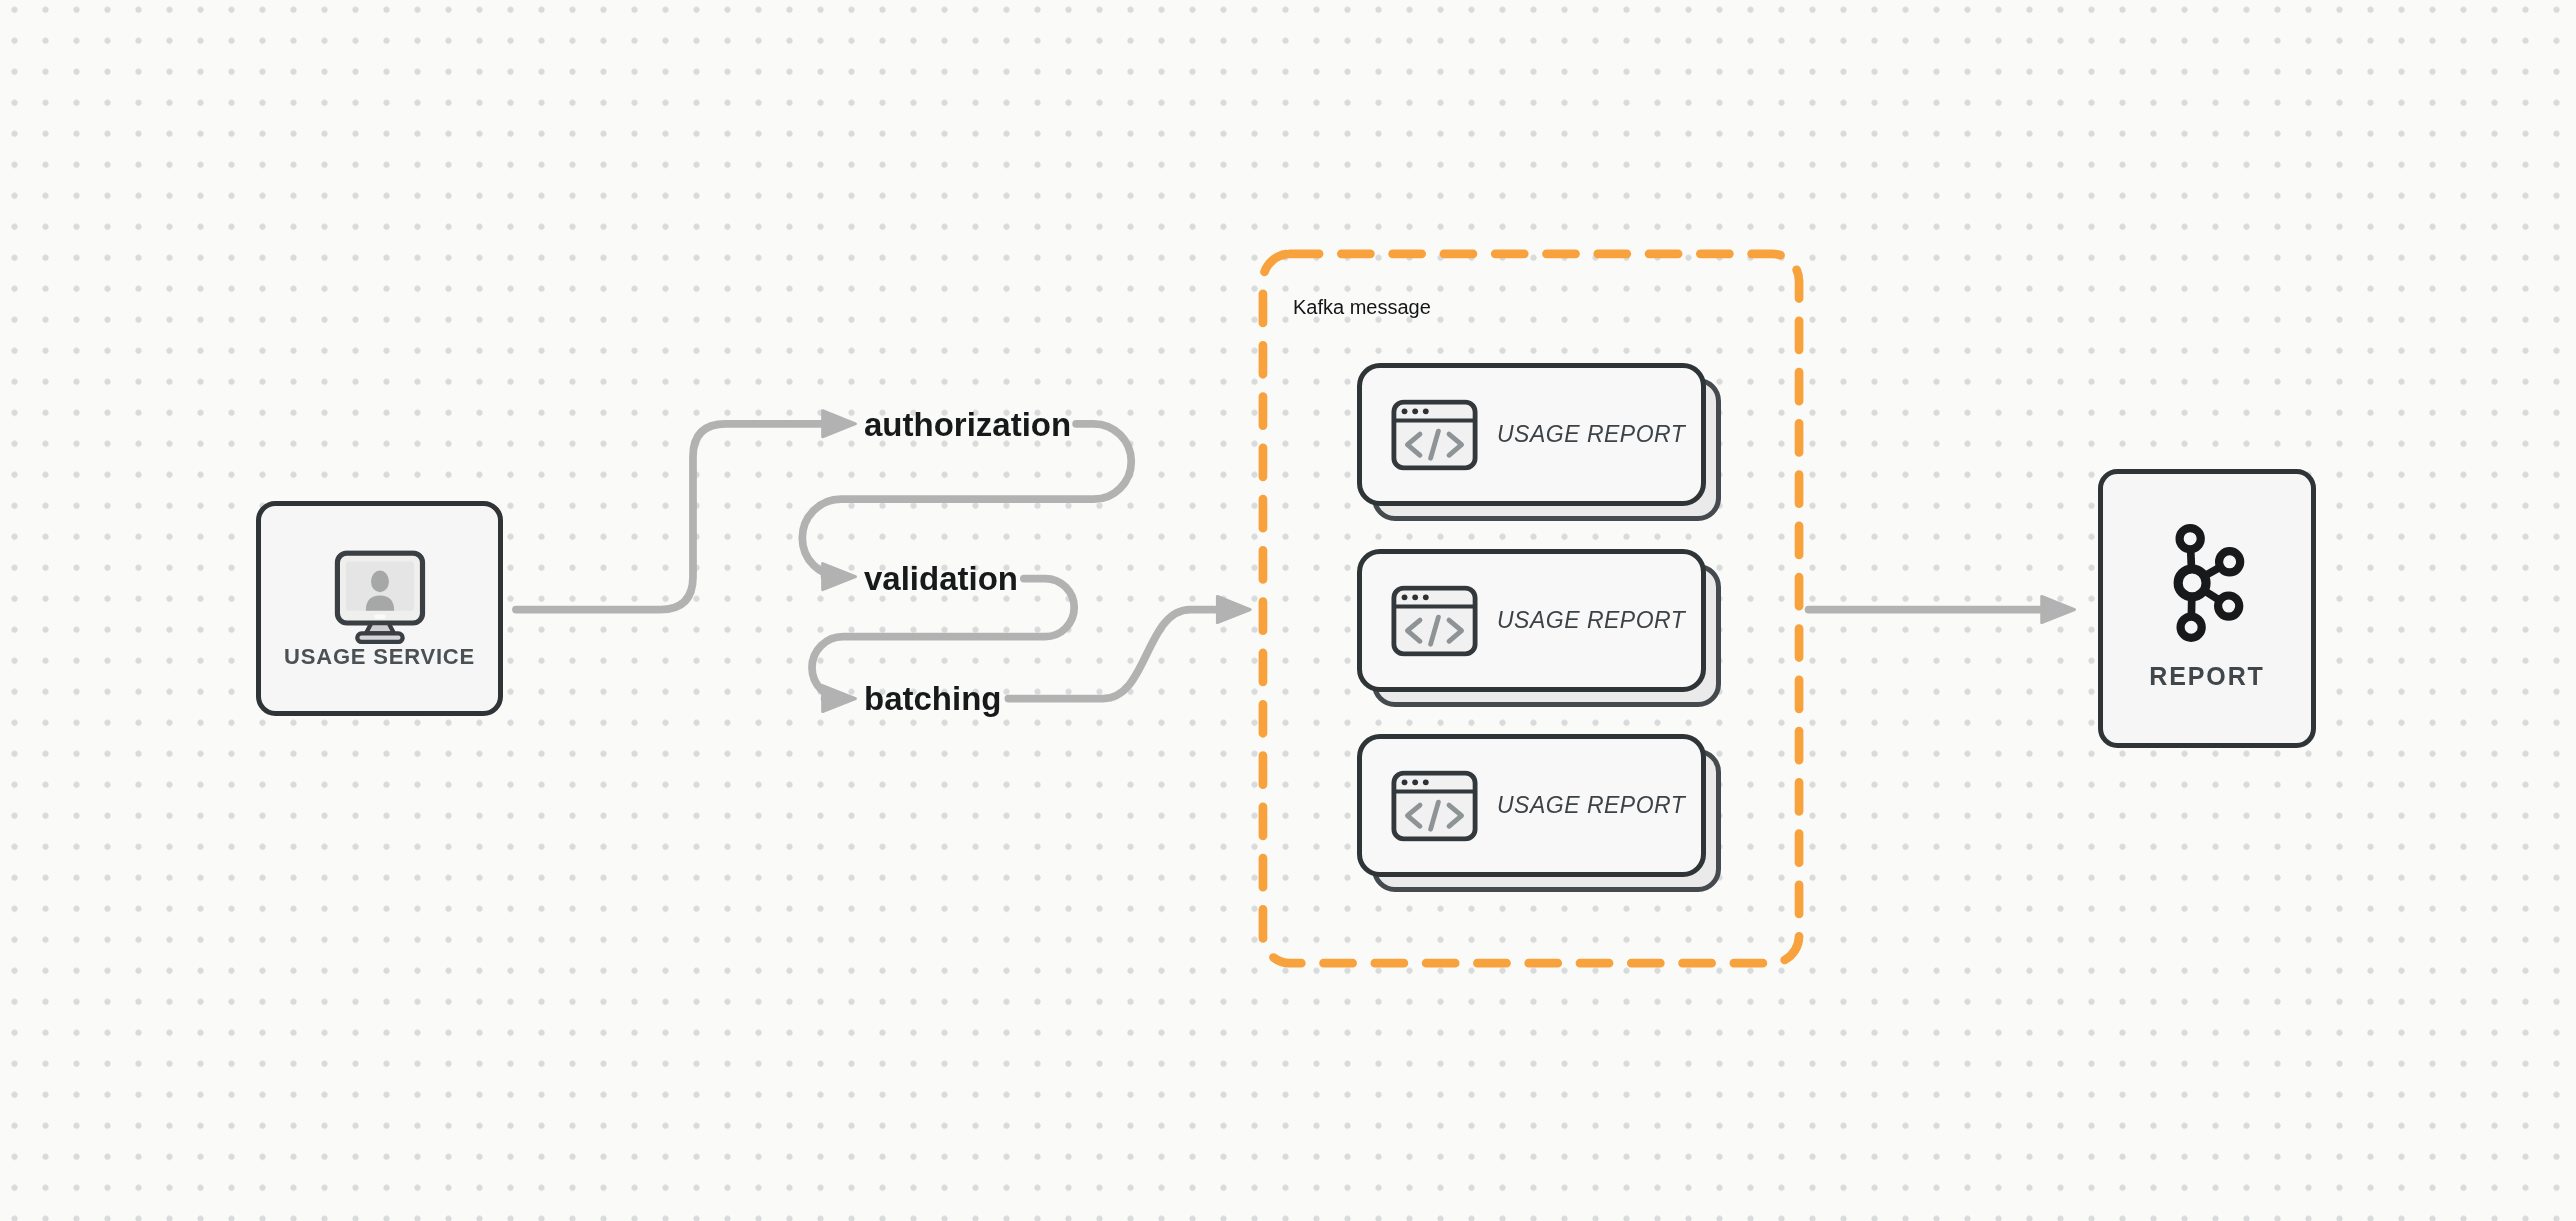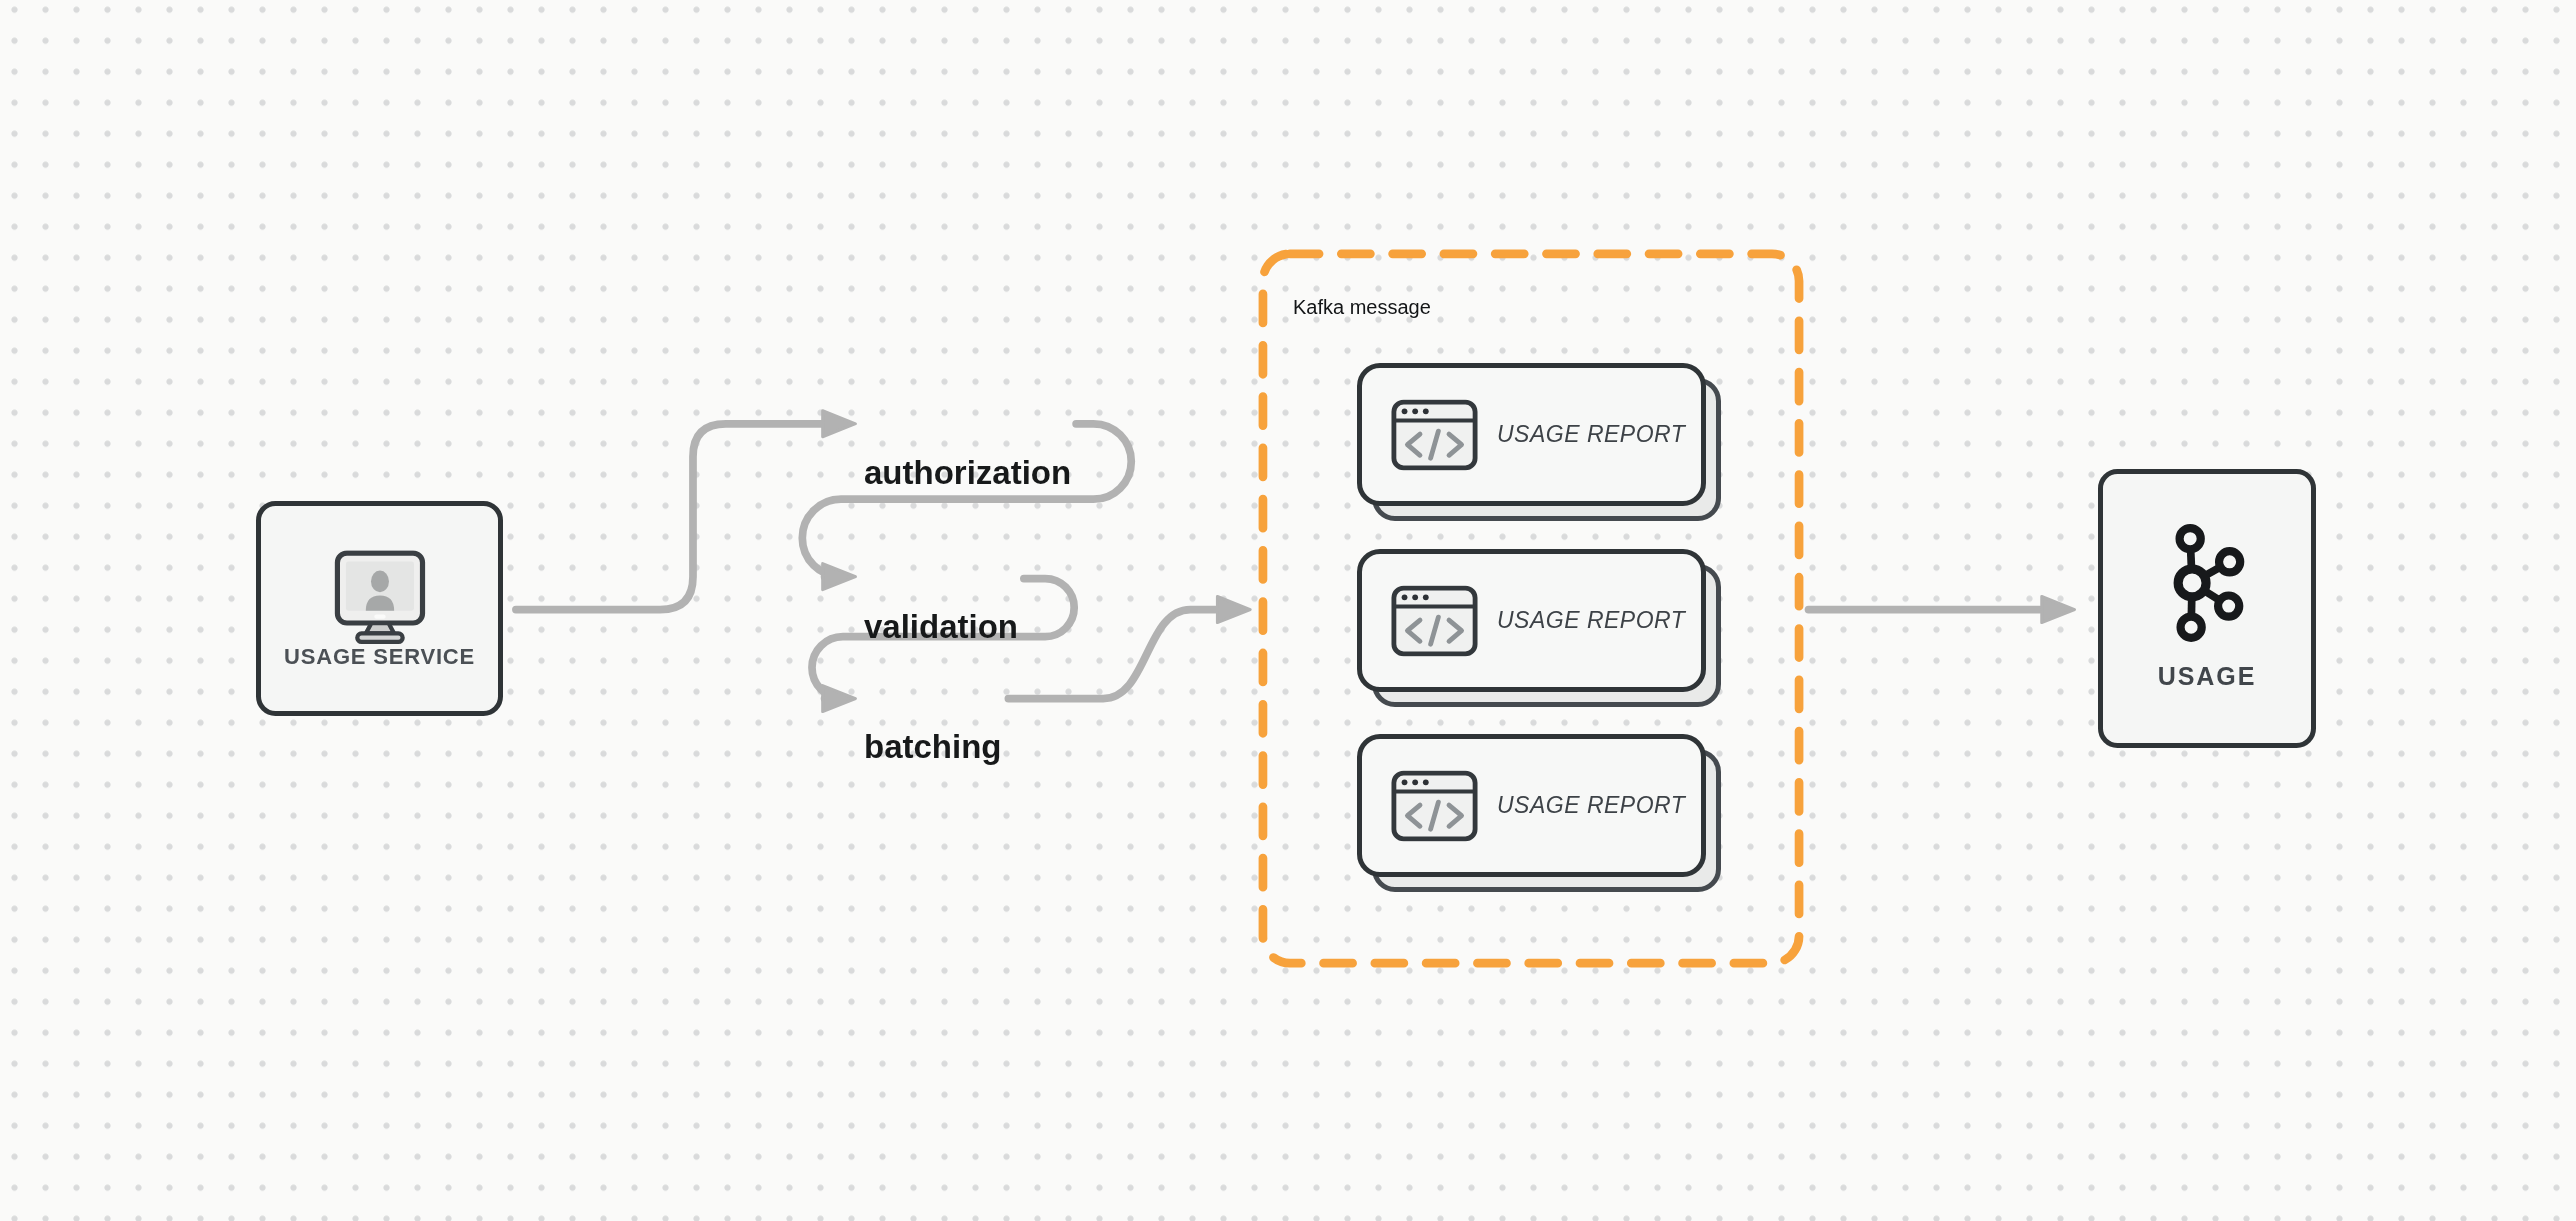--- a/index.html
+++ b/index.html
@@ -20,21 +20,21 @@
     background:#f5f6f5; border:5.8px solid #2f3437; border-radius:19.4px;
     display:flex; flex-direction:column; align-items:center; justify-content:center;
   }
   #usage-service { left:256px; top:501px; width:247px; height:215px; gap:1px; }
   #kafka-node    { left:2098px; top:469px; width:218px; height:279px; gap:21px; padding-bottom:7.7px; }
   .node-label { font-weight:600; font-size:22px; line-height:1; color:#4b5055; letter-spacing:0.8px; }
   #kafka-node .node-label { font-size:25px; letter-spacing:1.9px; color:#41464b; }
 
   .step-label {
     position:absolute; left:864px;
-    font-weight:700; font-size:33px; line-height:33px; color:#17191a;margin-top:48px;
+    font-weight:700; font-size:33px; line-height:33px; color:#17191a;
   }
   #step-authorization { top:408px; }
   #step-validation    { top:562px; }
   #step-batching      { top:682px; }
 
   .kafka-group { position:absolute; left:1258px; top:249px; width:546px; height:719px; }
   .kafka-group > svg.dash-border { position:absolute; left:0; top:0; }
   .group-title { position:absolute; left:35px; top:41px; font-weight:500; font-size:20px; line-height:35px; color:#131517; }
 
   .card { position:absolute; left:99px; width:349px; height:143px; }
@@ -152,17 +152,17 @@
           </svg>
         <span class="card-label">USAGE REPORT</span>
       </div>
     </div>
   </div>
 
   <div class="node" id="kafka-node">
     <svg class="kafka-logo" viewBox="0 0 80 126" width="77" height="122">
         <use href="#kafka-logo"></use>
       </svg>
-    <span class="node-label">USAGE</span>
+    <span class="node-label">REPORT</span>
   </div>
 
 </div>
 
 
 </body></html>

